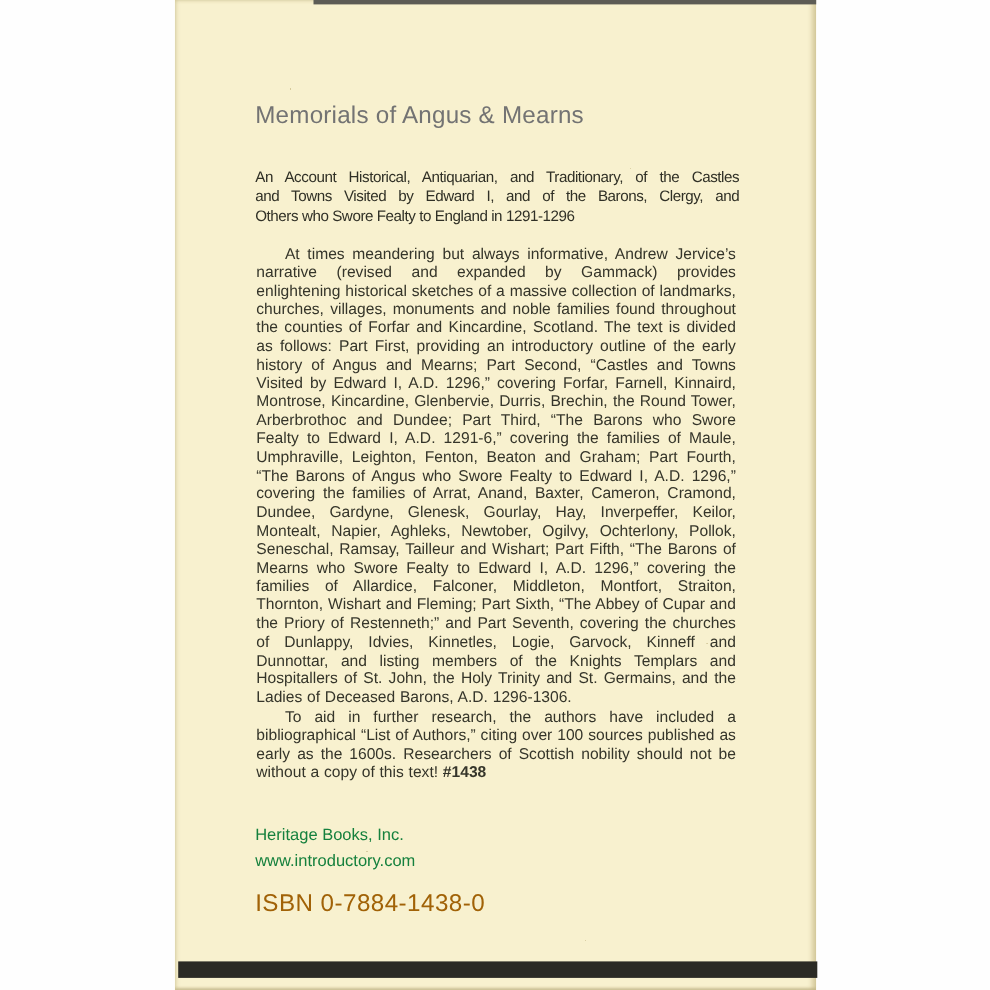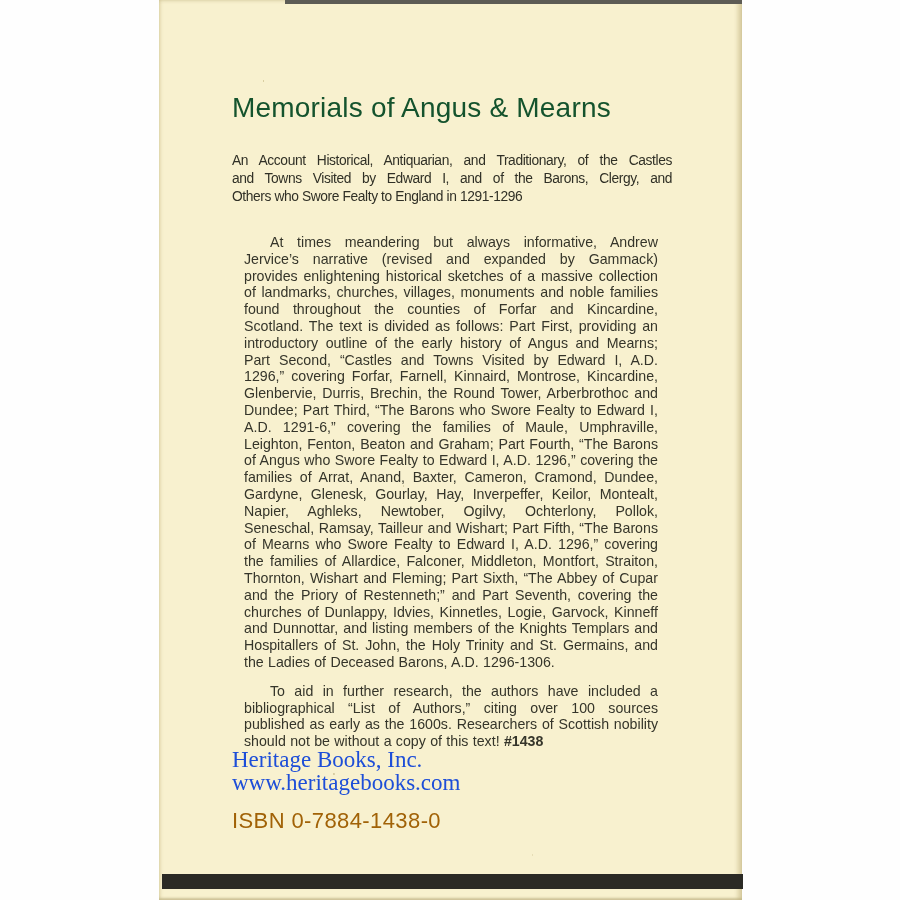--- a/index.html
+++ b/index.html
@@ -49,24 +49,24 @@
     width: 581px;
     height: 15px;
     background: #2b2a25;
   }
 
   .title {
     position: absolute;
     left: 232px;
     top: 92px;
     width: 450px;
-    font-size: 28px;
+    font-size: 22px;
     font-weight: 500;
     letter-spacing: 0.2px;
-    color: #14532d;
+    color: #737373;
   }
 
   .subtitle {
     position: absolute;
     left: 232px;
     top: 120px;
     width: 440px;
     font-size: 13.8px;
     font-weight: 500;
     letter-spacing: -0.4px;
@@ -91,32 +91,31 @@
     position: absolute;
     left: 232px;
     top: 222px;
     width: 438px;
     font-size: 14.2px;
     line-height: 16.8px;
     color: #35352a;
     text-align: justify;
     word-spacing: 0.4px;
   }
-  .body-text p { margin: 12px; text-indent: 26px; }
+  .body-text p { margin: 1px; text-indent: 26px; }
   .body-text b { font-weight: 700; }
 
   .publisher {
     position: absolute;
     left: 232px;
     top: 748px;
     width: 400px;
-    font-size: 23px;
+    font-size: 15px;
     line-height: 23px;
-    color: #1d4ed8;
-    font-family: Liberation Serif, serif;
+    color: #15803d;
   }
 
   .isbn {
     position: absolute;
     left: 232px;
     top: 808px;
     width: 400px;
     font-size: 22px;
     letter-spacing: 0.4px;
     color: #a16207;
@@ -140,20 +139,20 @@
   </div>
 
 
   <div class="body-text">
     <p>At times meandering but always informative, Andrew Jervice’s narrative (revised and expanded by Gammack) provides enlightening historical sketches of a massive collection of landmarks, churches, villages, monuments and noble families found throughout the counties of Forfar and Kincardine, Scotland. The text is divided as follows: Part First, providing an introductory outline of the early history of Angus and Mearns; Part Second, “Castles and Towns Visited by Edward I, A.D. 1296,” covering Forfar, Farnell, Kinnaird, Montrose, Kincardine, Glenbervie, Durris, Brechin, the Round Tower, Arberbrothoc and Dundee; Part Third, “The Barons who Swore Fealty to Edward I, A.D. 1291-6,” covering the families of Maule, Umphraville, Leighton, Fenton, Beaton and Graham; Part Fourth, “The Barons of Angus who Swore Fealty to Edward I, A.D. 1296,” covering the families of Arrat, Anand, Baxter, Cameron, Cramond, Dundee, Gardyne, Glenesk, Gourlay, Hay, Inverpeffer, Keilor, Montealt, Napier, Aghleks, Newtober, Ogilvy, Ochterlony, Pollok, Seneschal, Ramsay, Tailleur and Wishart; Part Fifth, “The Barons of Mearns who Swore Fealty to Edward I, A.D. 1296,” covering the families of Allardice, Falconer, Middleton, Montfort, Straiton, Thornton, Wishart and Fleming; Part Sixth, “The Abbey of Cupar and the Priory of Restenneth;” and Part Seventh, covering the churches of Dunlappy, Idvies, Kinnetles, Logie, Garvock, Kinneff and Dunnottar, and listing members of the Knights Templars and Hospitallers of St. John, the Holy Trinity and St. Germains, and the Ladies of Deceased Barons, A.D. 1296-1306.</p>
     <p><span>To aid in further research, the authors have included a bibliographical “List of Authors,” citing over 100 sources published as early as the 1600s. Researchers of Scottish nobility should not be without a copy of this text! </span><b>#1438</b></p>
   </div>
 
   <div class="publisher">
     <div>Heritage Books, Inc.</div>
-    <div>www.heritagebooks.com</div>
+    <div>www.introductory.com</div>
   </div>
 
   <div class="isbn">ISBN 0-7884-1438-0</div>
 
   <div class="bottom-bar"></div>
 
 </div>
 
 </body></html>

